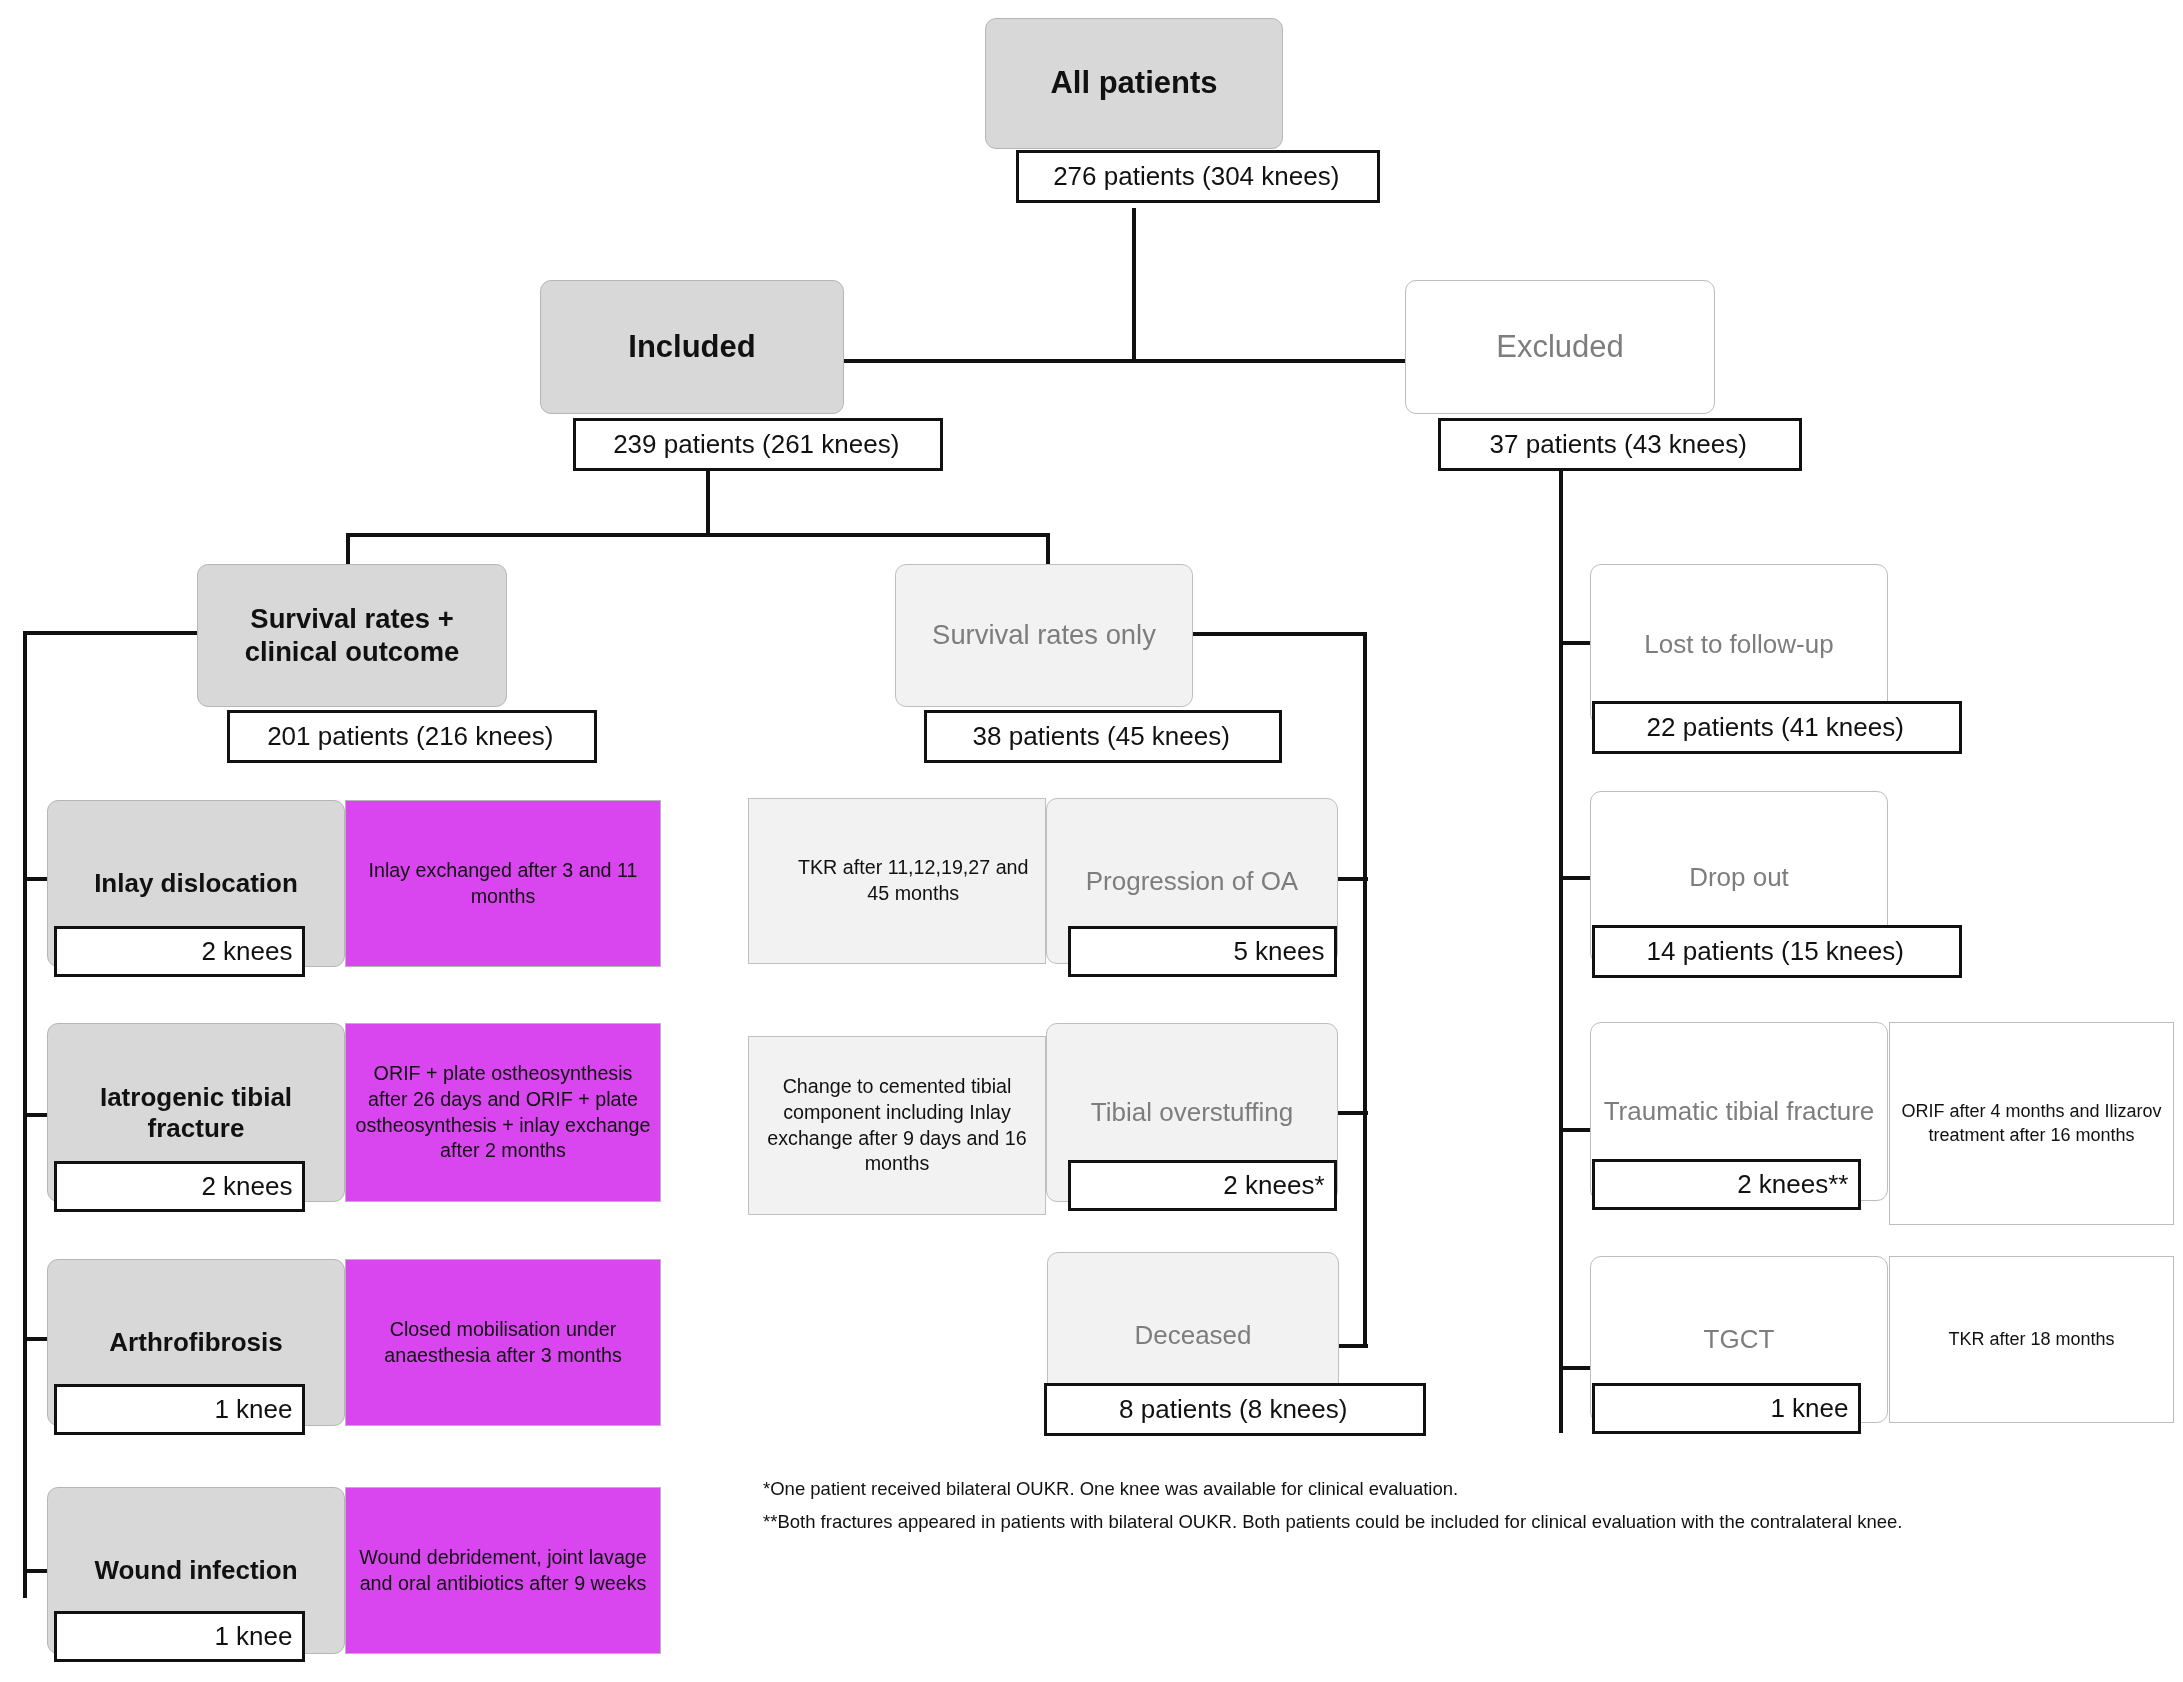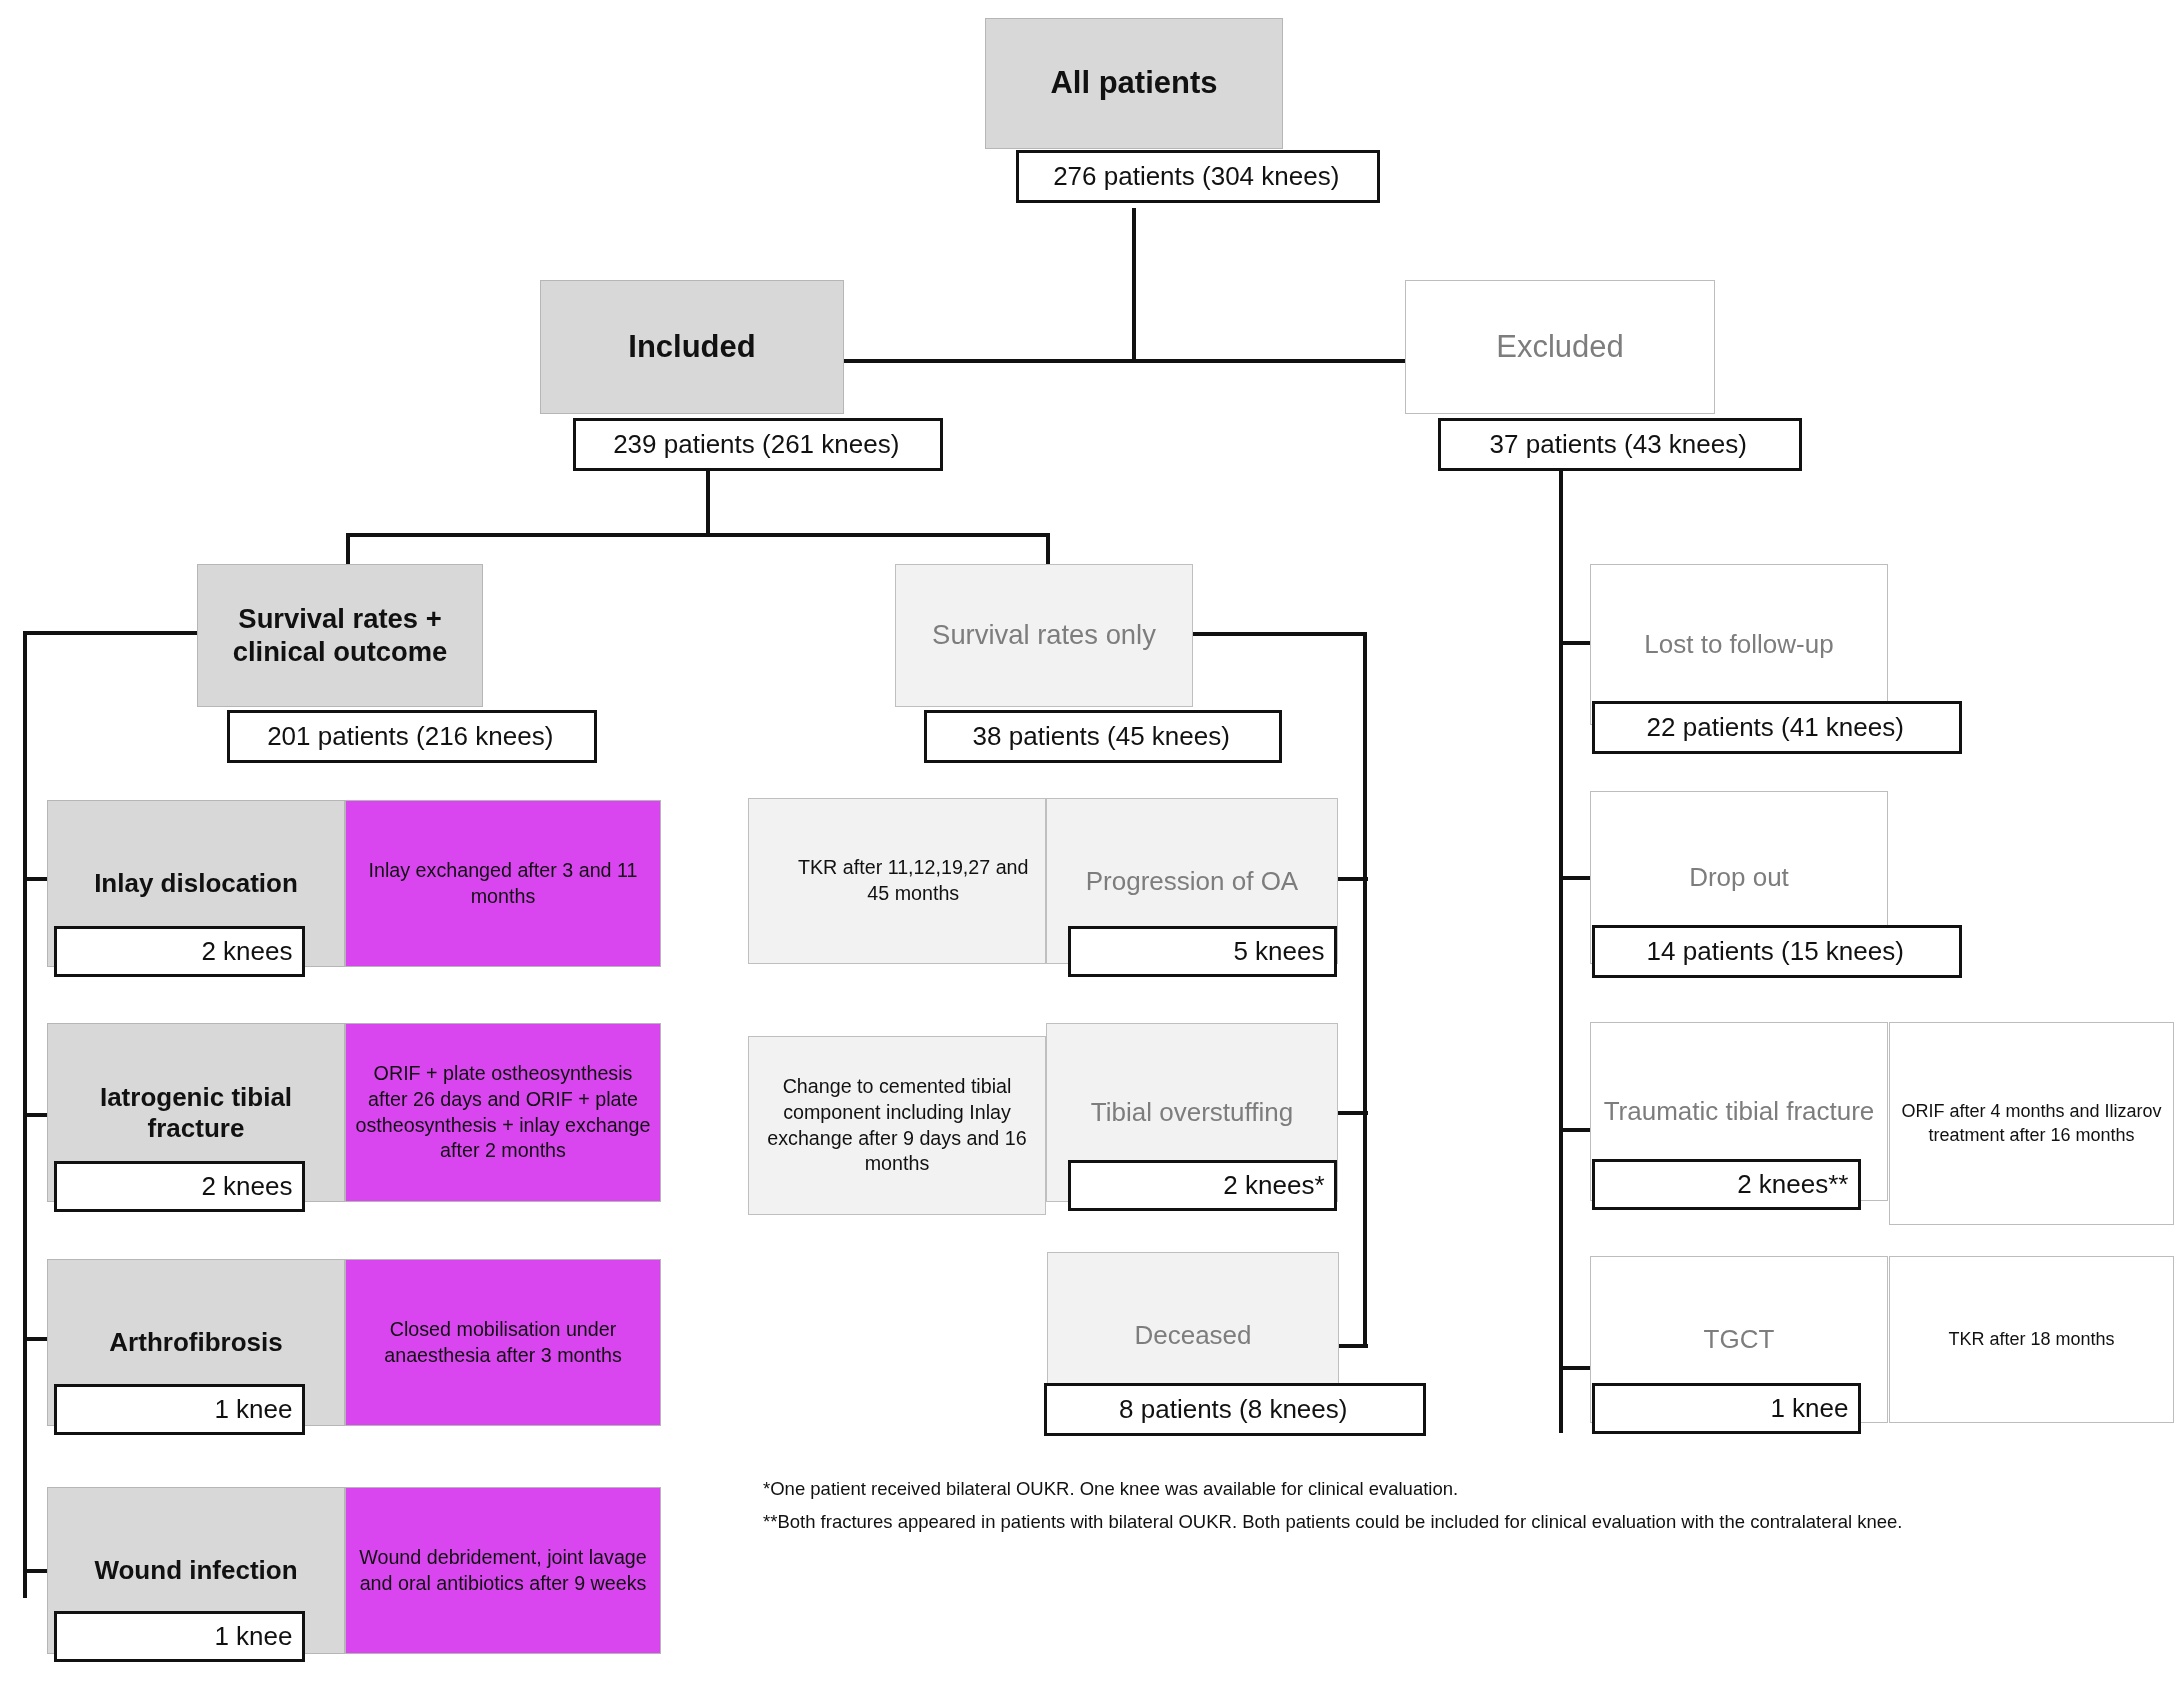--- a/index.html
+++ b/index.html
@@ -18,20 +18,21 @@
   .ln-v { width:4.2px; }
   .ln-h { height:4.2px; }
 
   
   .tbox {
     position:absolute;
     display:flex; align-items:center; justify-content:center;
     text-align:center;
     line-height:1.18;
     padding:3.6px 8.4px;
+    border-radius:11px;
   }
   .tbox.dark   { background:#d8d8d8; border:1.8px solid #b6b6b6; color:#111111; }
   .tbox.light  { background:#f2f2f2; border:1.8px solid #bfbfbf; color:#7d7d7d; }
   .tbox.white  { background:#ffffff; border:1.8px solid #bdbdbd; color:#7d7d7d; }
 
   
   .dbox {
     position:absolute;
     display:flex; align-items:center; justify-content:center;
     text-align:center; line-height:1.30;
@@ -106,21 +107,21 @@
 
   <div class="tbox dark fs-xl bold" style="left:985px; top:18px; width:298px; height:131px;">All patients</div>
   <div class="cbox center fs-md" style="left:1016px; top:150px; width:364px; height:53px;">276 patients (304 knees)</div>
 
   <div class="tbox dark fs-xl bold" style="left:540px; top:280px; width:304px; height:134px;">Included</div>
   <div class="cbox center fs-md" style="left:573px; top:418px; width:370px; height:53px;">239 patients (261 knees)</div>
 
   <div class="tbox white fs-xl" style="left:1405px; top:280px; width:310px; height:134px;">Excluded</div>
   <div class="cbox center fs-md" style="left:1438px; top:418px; width:364px; height:53px;">37 patients (43 knees)</div>
 
-  <div class="tbox dark fs-lg bold" style="left:197px; top:564px; width:286px; height:143px;">Survival rates + clinical outcome</div>
+  <div class="tbox dark fs-lg bold" style="left:197px; top:564px; width:310px; height:143px;">Survival rates + clinical outcome</div>
   <div class="cbox center fs-md" style="left:227px; top:710px; width:370px; height:53px;">201 patients (216 knees)</div>
 
   <div class="tbox light fs-lg" style="left:895px; top:564px; width:298px; height:143px;">Survival rates only</div>
   <div class="cbox center fs-md" style="left:924px; top:710px; width:358px; height:53px;">38 patients (45 knees)</div>
 
   <div class="tbox dark fs-md bold" style="left:47px; top:800px; width:298px; height:167px;">Inlay dislocation</div>
   <div class="dbox dark fs-sm" style="left:345px; top:800px; width:316px; height:167px;">Inlay exchanged after 3 and 11 months</div>
   <div class="cbox fs-md" style="left:54px; top:926px; width:251px; height:51px;">2 knees</div>
 
   <div class="tbox dark fs-md bold" style="left:47px; top:1023px; width:298px; height:179px;">Iatrogenic tibial fracture</div>

